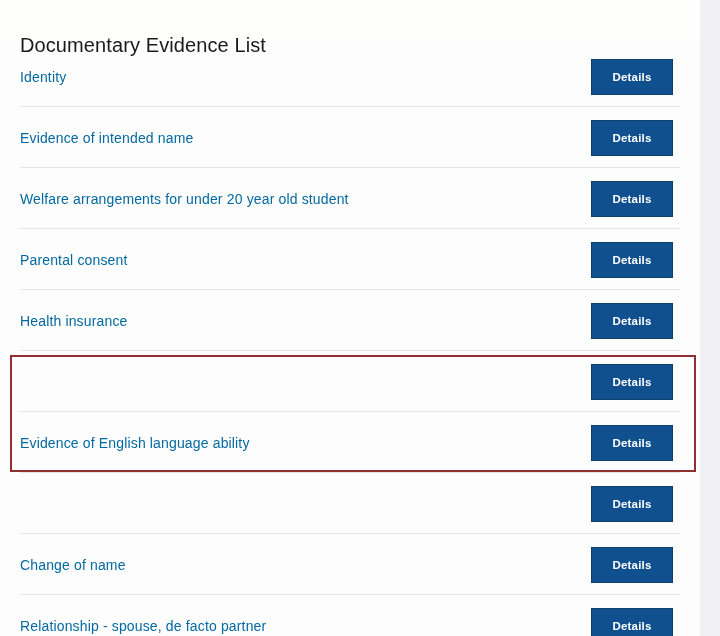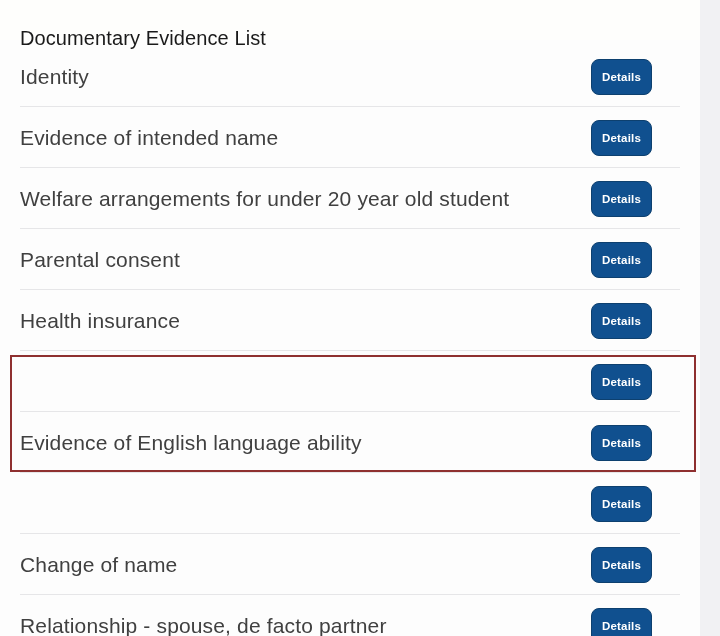--- a/index.html
+++ b/index.html
@@ -40,21 +40,21 @@
     left: 0;
     top: 0;
     width: 700px;
     height: 40px;
     background: #fefefc;
   }
 
   #page-title {
     position: absolute;
     left: 20px;
-    top: 11px;
+    top: 18px;
     font-size: 20px;
     line-height: 28px;
     color: #1a1a1a;
     font-weight: 400;
     letter-spacing: 0.1px;
     white-space: nowrap;
   }
 
   
   #evidence-list {
@@ -79,35 +79,35 @@
     background: #e6e6e8;
   }
 
   .row-label {
     position: absolute;
     left: 20px;
     top: 0;
     height: 61px;
     display: flex;
     align-items: center;
-    font-size: 21px;
-    color: #404040;
+    font-size: 14px;
+    color: #0369a1;
     letter-spacing: 0.15px;
     white-space: nowrap;
   }
 
   .details-button {
     position: absolute;
     left: 591px;
     top: 13px;
-    width: 61px;
+    width: 82px;
     height: 36px;
     background: #10508f;
     border: 1px solid #0d406f;
-    border-radius: 8px;
+    border-radius: 0;
     color: #ffffff;
     font-size: 11.5px;
     font-weight: 700;
     letter-spacing: 0.2px;
     display: flex;
     align-items: center;
     justify-content: center;
     cursor: pointer;
     box-sizing: border-box;
     padding: 0;

